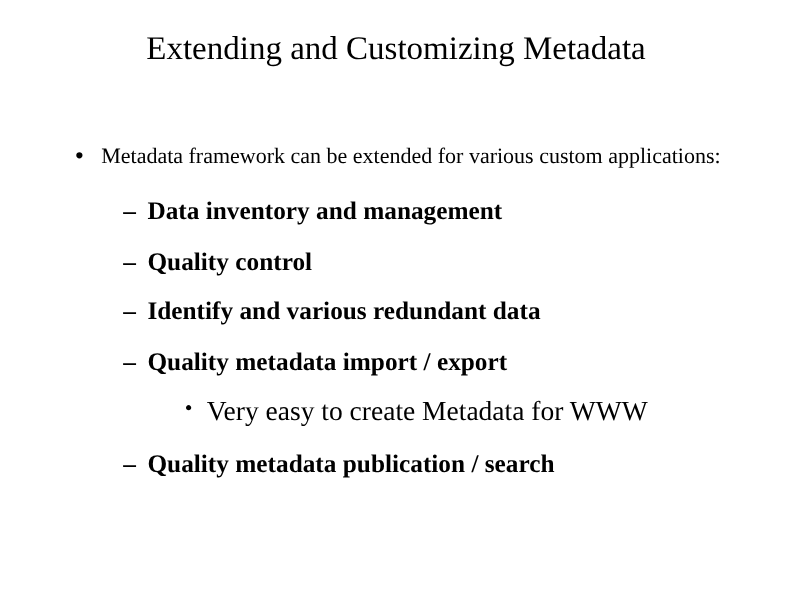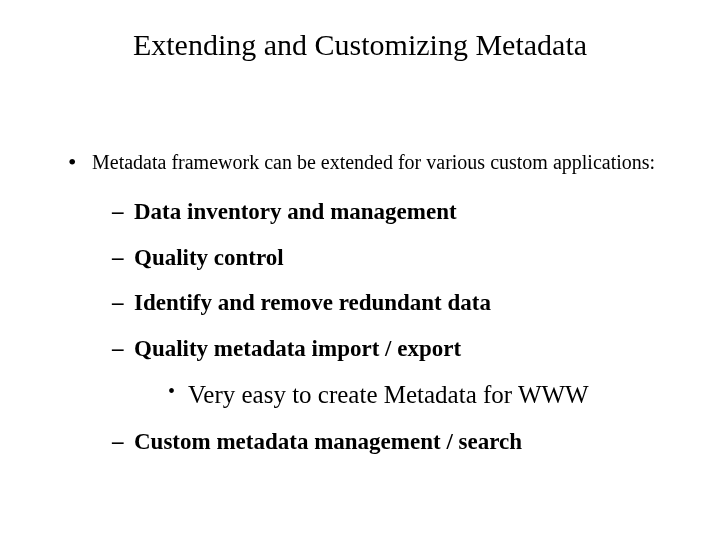--- a/index.html
+++ b/index.html
@@ -11,21 +11,21 @@
       color: #000;
       position: relative;
     }
     .slide {
       padding: 20px 40px 20px 40px;
     }
     .title {
       font-size: 30px;
       text-align: center;
       margin-top: 8px;
-      margin-bottom: 88px;
+      margin-bottom: 68px;
       font-weight: normal;
     }
     .bullet-l1 {
       font-size: 20px;
       margin-left: 28px;
       line-height: 1.2;
       position: relative;
       padding-left: 24px;
       margin-bottom: 24px;
     }
@@ -70,19 +70,19 @@
 </head>
 <body>
 
 <div class="slide">
   <h1 class="title">Extending and Customizing Metadata</h1>
 
   <div class="bullet-l1">Metadata framework can be extended for various custom applications:</div>
 
   <div class="bullet-l2">Data inventory and management</div>
   <div class="bullet-l2">Quality control</div>
-  <div class="bullet-l2">Identify and remove redundant data</div>
+  <div class="bullet-l2">Identify and various redundant data</div>
   <div class="bullet-l2">Quality metadata import / export</div>
 
   <div class="bullet-l3">Very easy to create Metadata for WWW</div>
 
-  <div class="bullet-l2">Custom metadata management / search</div>
+  <div class="bullet-l2">Quality metadata publication / search</div>
 </div>
 
 </body></html>

